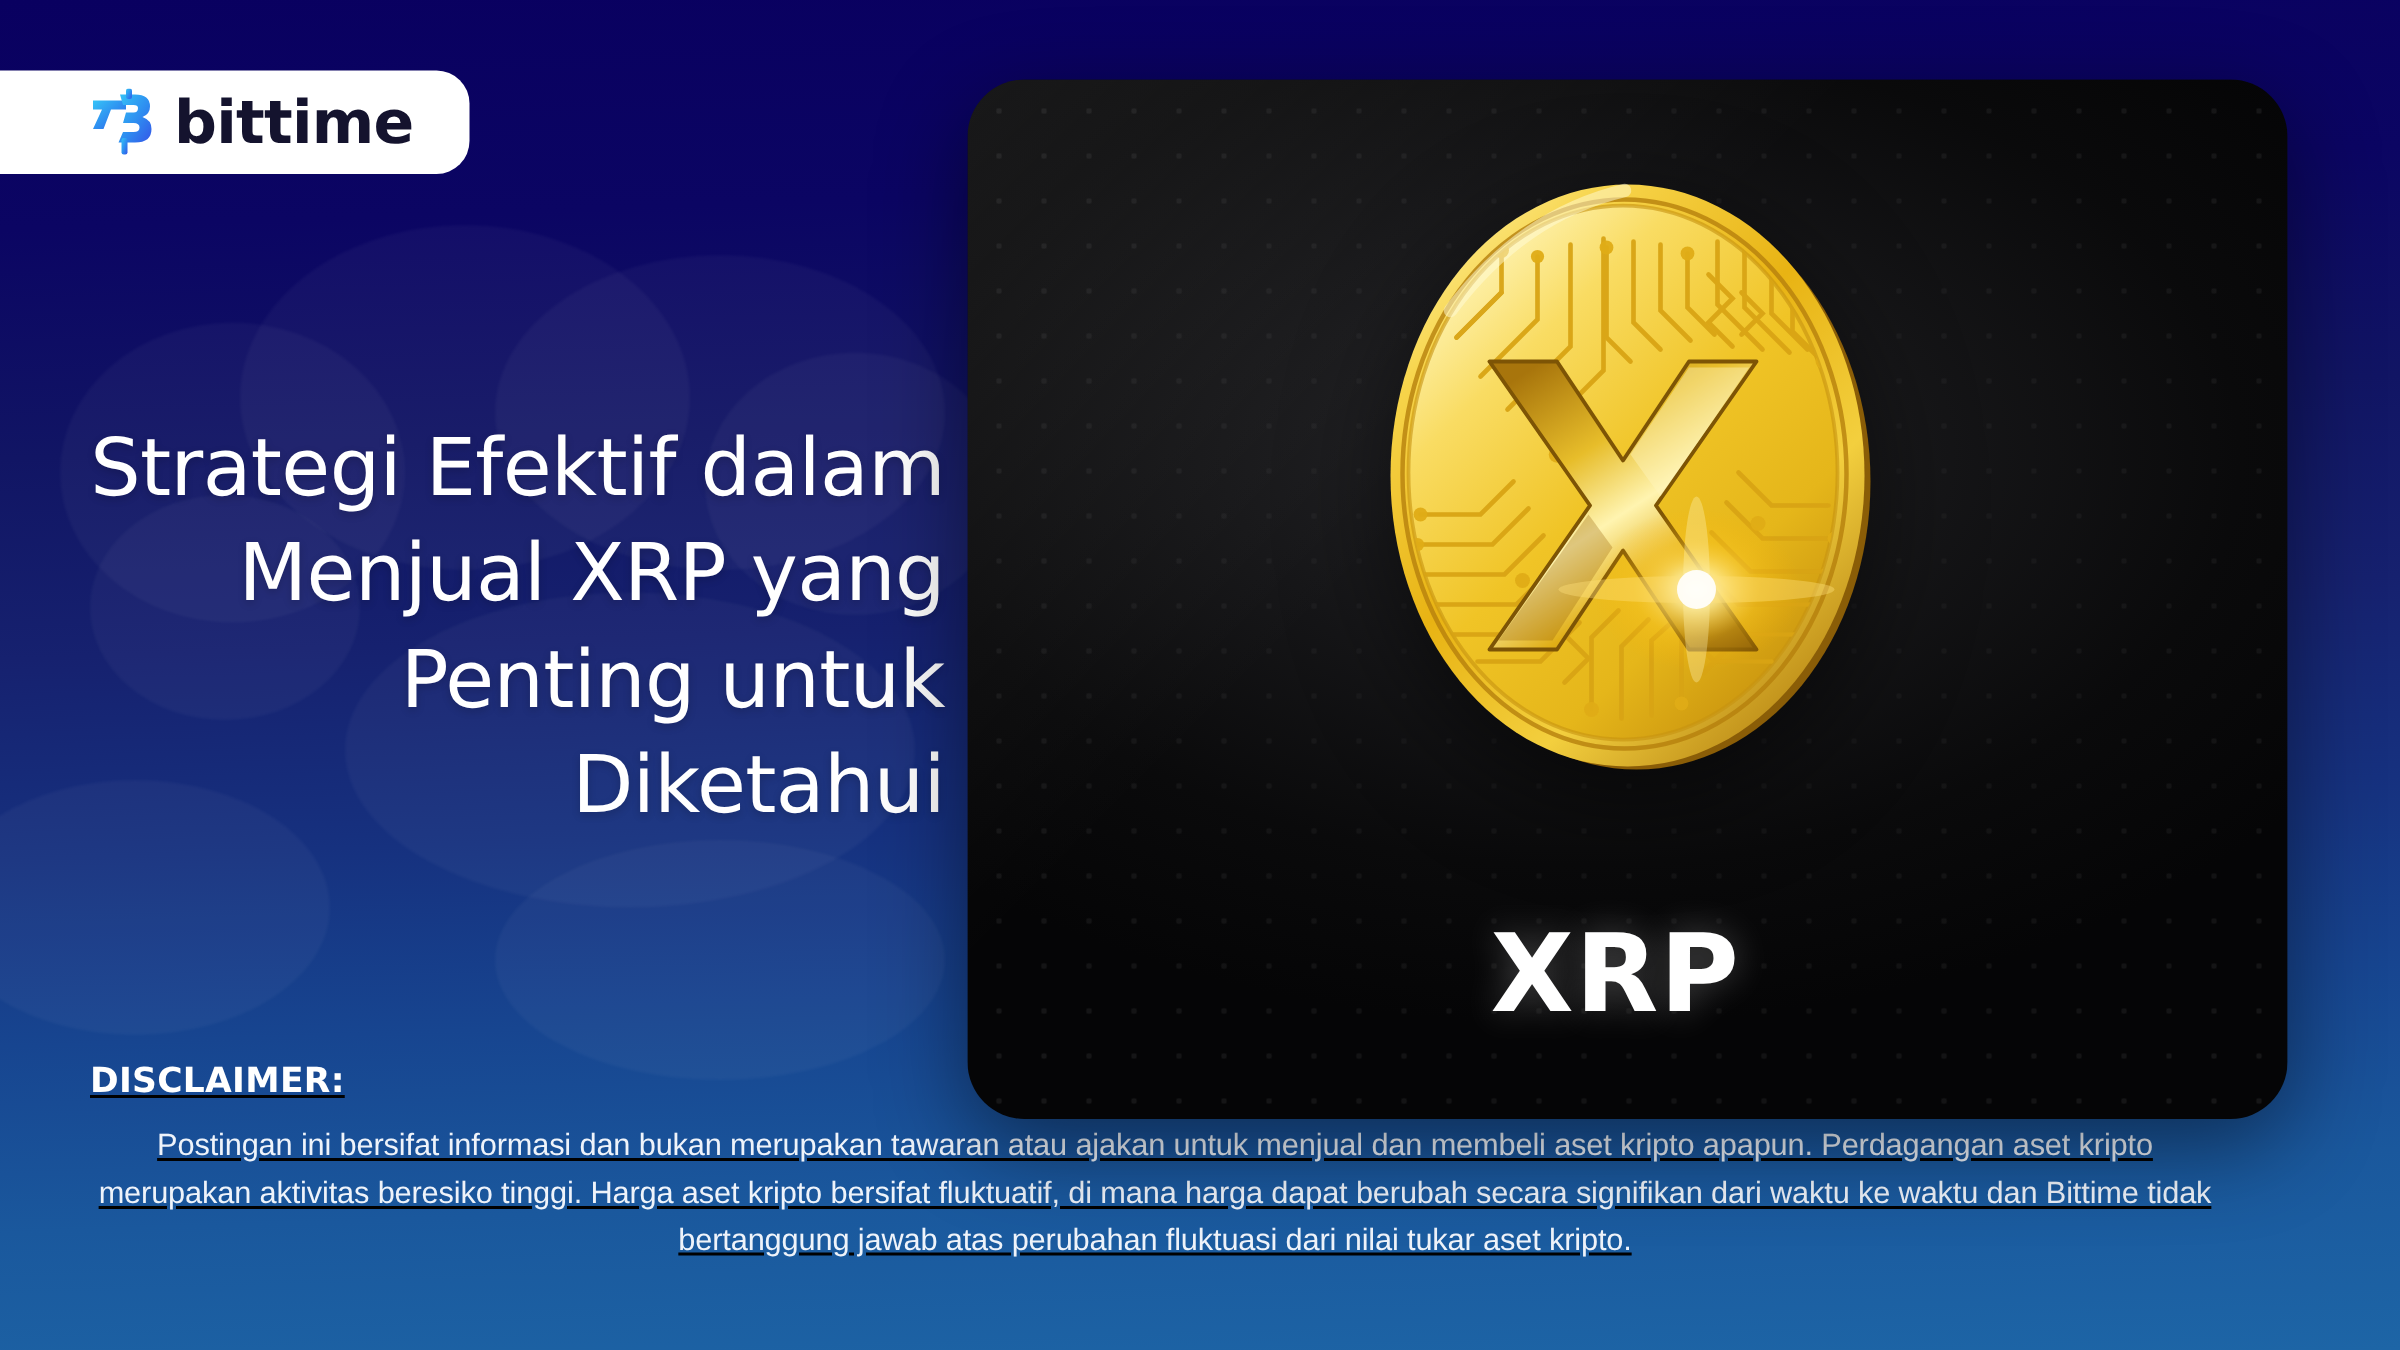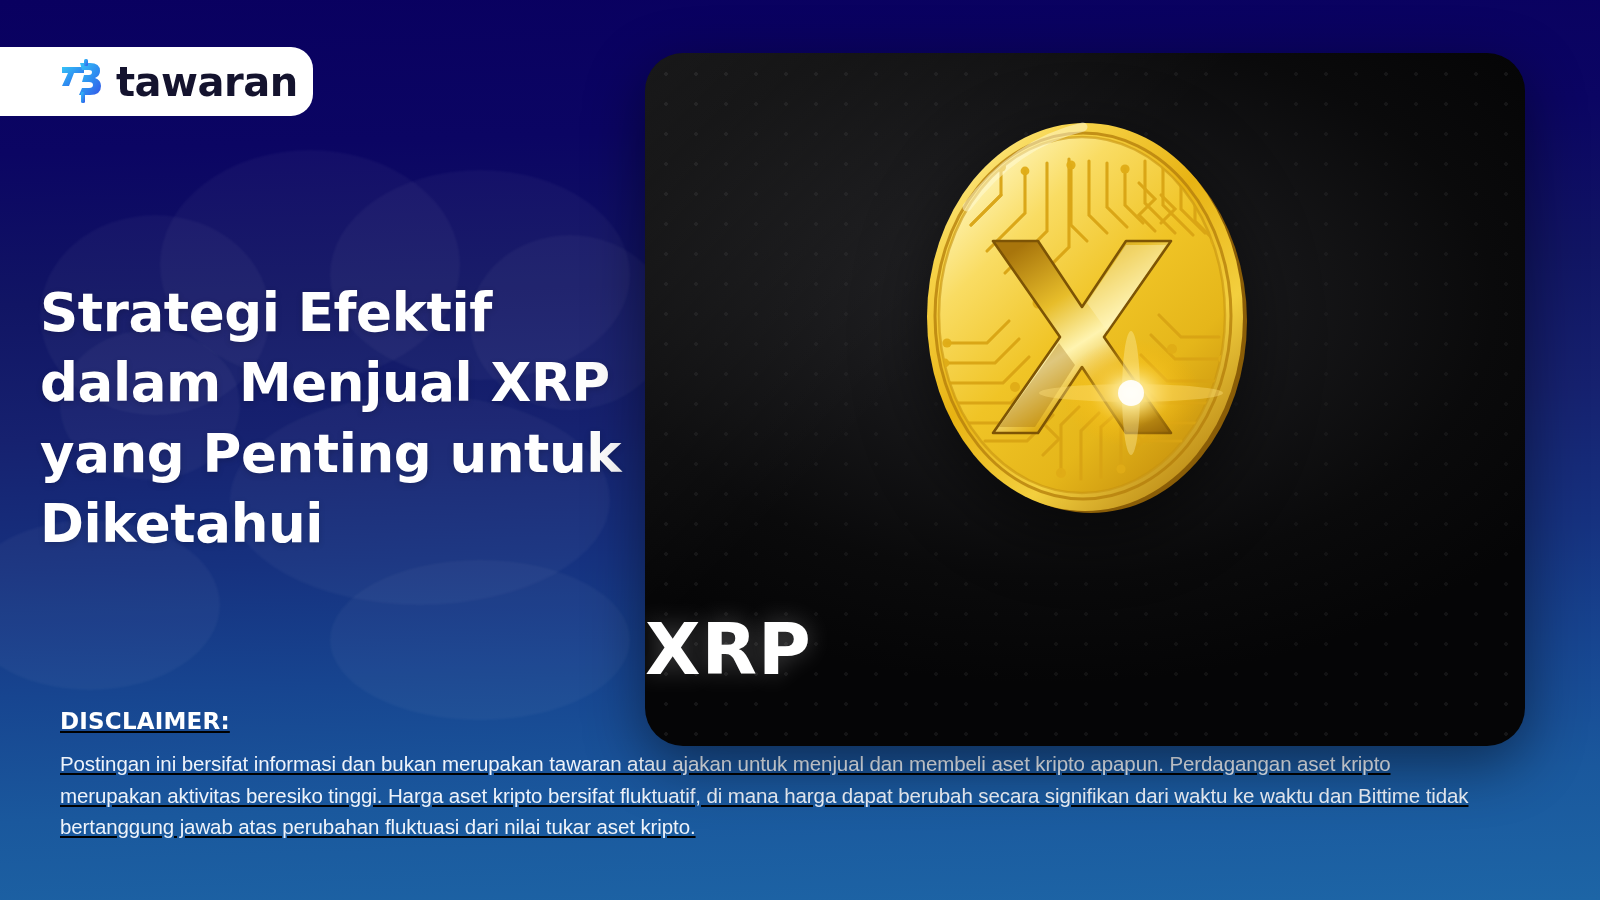--- a/index.html
+++ b/index.html
@@ -53,24 +53,24 @@
   #brand-word {
     font-size:40px; font-weight:700; letter-spacing:-0.5px;
     color:#14132e; line-height:1;
     font-family:"DejaVu Sans", sans-serif;
   }
 
   
   #headline {
     position:absolute; left:40px; top:278px;
     width:590px;
-    text-align:left;
+    text-align:right;
     color:#ffffff;
     font-size:53px;
-    font-weight:700;
+    font-weight:400;
     line-height:1.33;
     letter-spacing:-0.4px;
     font-family:"DejaVu Sans", sans-serif;
     text-shadow:0 2px 6px rgba(0,0,0,0.18);
   }
 
   
   #disclaimer { position:absolute; left:60px; top:708px; width:1420px;text-decoration:underline; }
   #disclaimer-title {
     color:#ffffff;
@@ -79,20 +79,21 @@
     letter-spacing:0.2px;
     font-family:"DejaVu Sans", sans-serif;
     margin-bottom:14px;
   }
   #disclaimer-body {
     color:#eef3fa;
     font-size:20.5px;
     line-height:1.54;
     letter-spacing:-0.1px;
     font-weight:400;
+    text-align:center;
   }
 
   
   #coin-card {
     position:absolute; left:645px; top:53px;
     width:880px; height:693px;
     border-radius:38px;
     overflow:hidden;
     background:
       radial-gradient(ellipse 70% 55% at 46% 36%, #242427 0%, #161618 38%, #0a0a0b 72%, #050506 100%),
@@ -116,20 +117,21 @@
 
   #coin-wrap {
     position:absolute; left:50%; top:22px;
     transform:translateX(-50%);
     width:420px; height:480px;
   }
   #coin-svg { width:100%; height:100%; display:block; filter:drop-shadow(0 18px 34px rgba(0,0,0,0.55)); }
 
   #ticker-block {
     position:absolute; left:0; right:16px; top:560px;
+    text-align:center;
   }
   #ticker-symbol {
     color:#ffffff;
     font-size:72px;
     font-weight:700;
     letter-spacing:1px;
     line-height:1;
     font-family:"DejaVu Sans", sans-serif;
     text-shadow:0 0 24px rgba(255,255,255,0.25);
   }
@@ -166,21 +168,21 @@
         </linearGradient>
       </defs>
 
       <path d="M2 8 L24 8 L24 14 L14 14 L9 27 L2 27 L8 14 L2 14 Z" fill="url(#bg7b)"></path>
 
       <path d="M20 4 L30 4 Q40 4 40 12 Q40 17 35 19 Q41 21 41 27 Q41 36 30 36 L19 36 L22 29 L29 29 Q33 29 33 26 Q33 23 29 23 L22 23 L24 16 L29 16 Q32 16 32 13 Q32 11 29 11 L22 11 Z" fill="url(#bg7b)"></path>
 
       <rect x="24" y="0" width="4" height="7" rx="1.5" fill="url(#bg7b)"></rect>
       <rect x="21" y="33" width="4" height="11" rx="1.5" fill="url(#bg7b)"></rect>
     </svg>
-    <span id="brand-word">tawaran</span>
+    <span id="brand-word">bittime</span>
   </div>
 
   <h1 id="headline">Strategi Efektif dalam Menjual XRP yang Penting untuk Diketahui</h1>
 
   <div id="disclaimer">
     <div id="disclaimer-title">DISCLAIMER:</div>
     <div id="disclaimer-body">Postingan ini bersifat informasi dan bukan merupakan tawaran atau ajakan untuk menjual dan membeli aset kripto apapun. Perdagangan aset kripto merupakan aktivitas beresiko tinggi. Harga aset kripto bersifat fluktuatif, di mana harga dapat berubah secara signifikan dari waktu ke waktu dan Bittime tidak bertanggung jawab atas perubahan fluktuasi dari nilai tukar aset kripto.</div>
   </div>
 
   <div id="coin-card">

